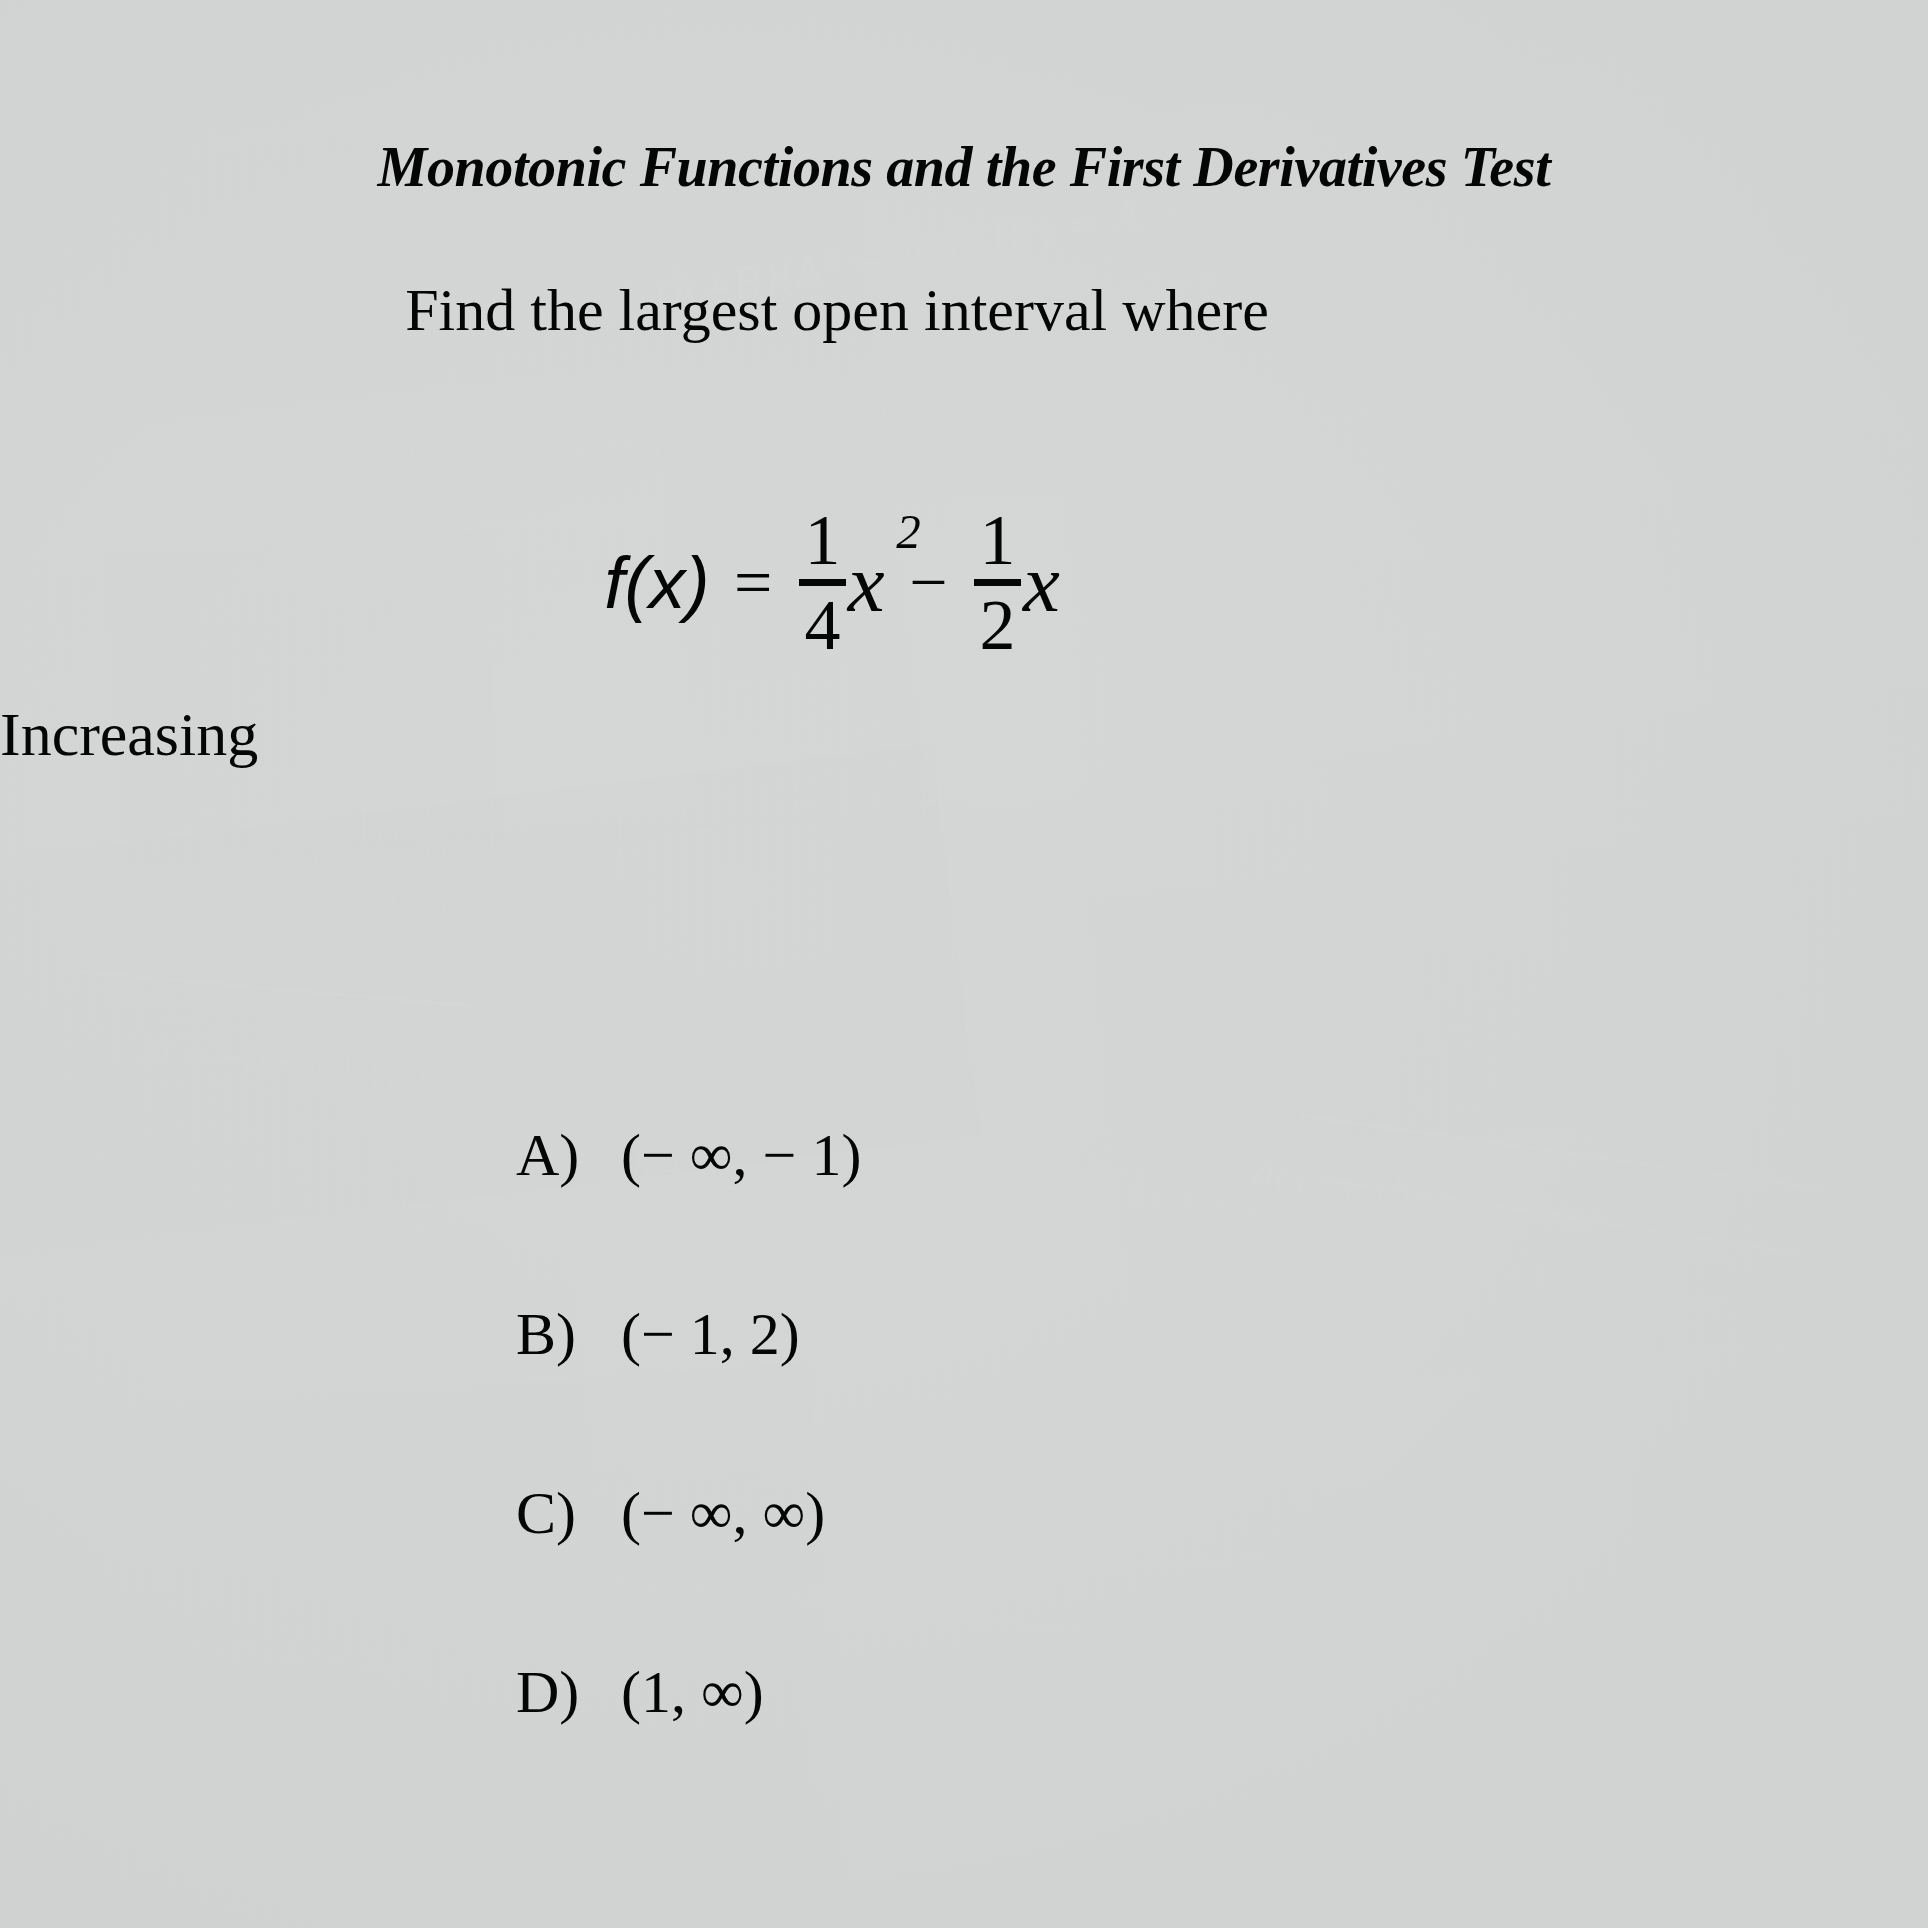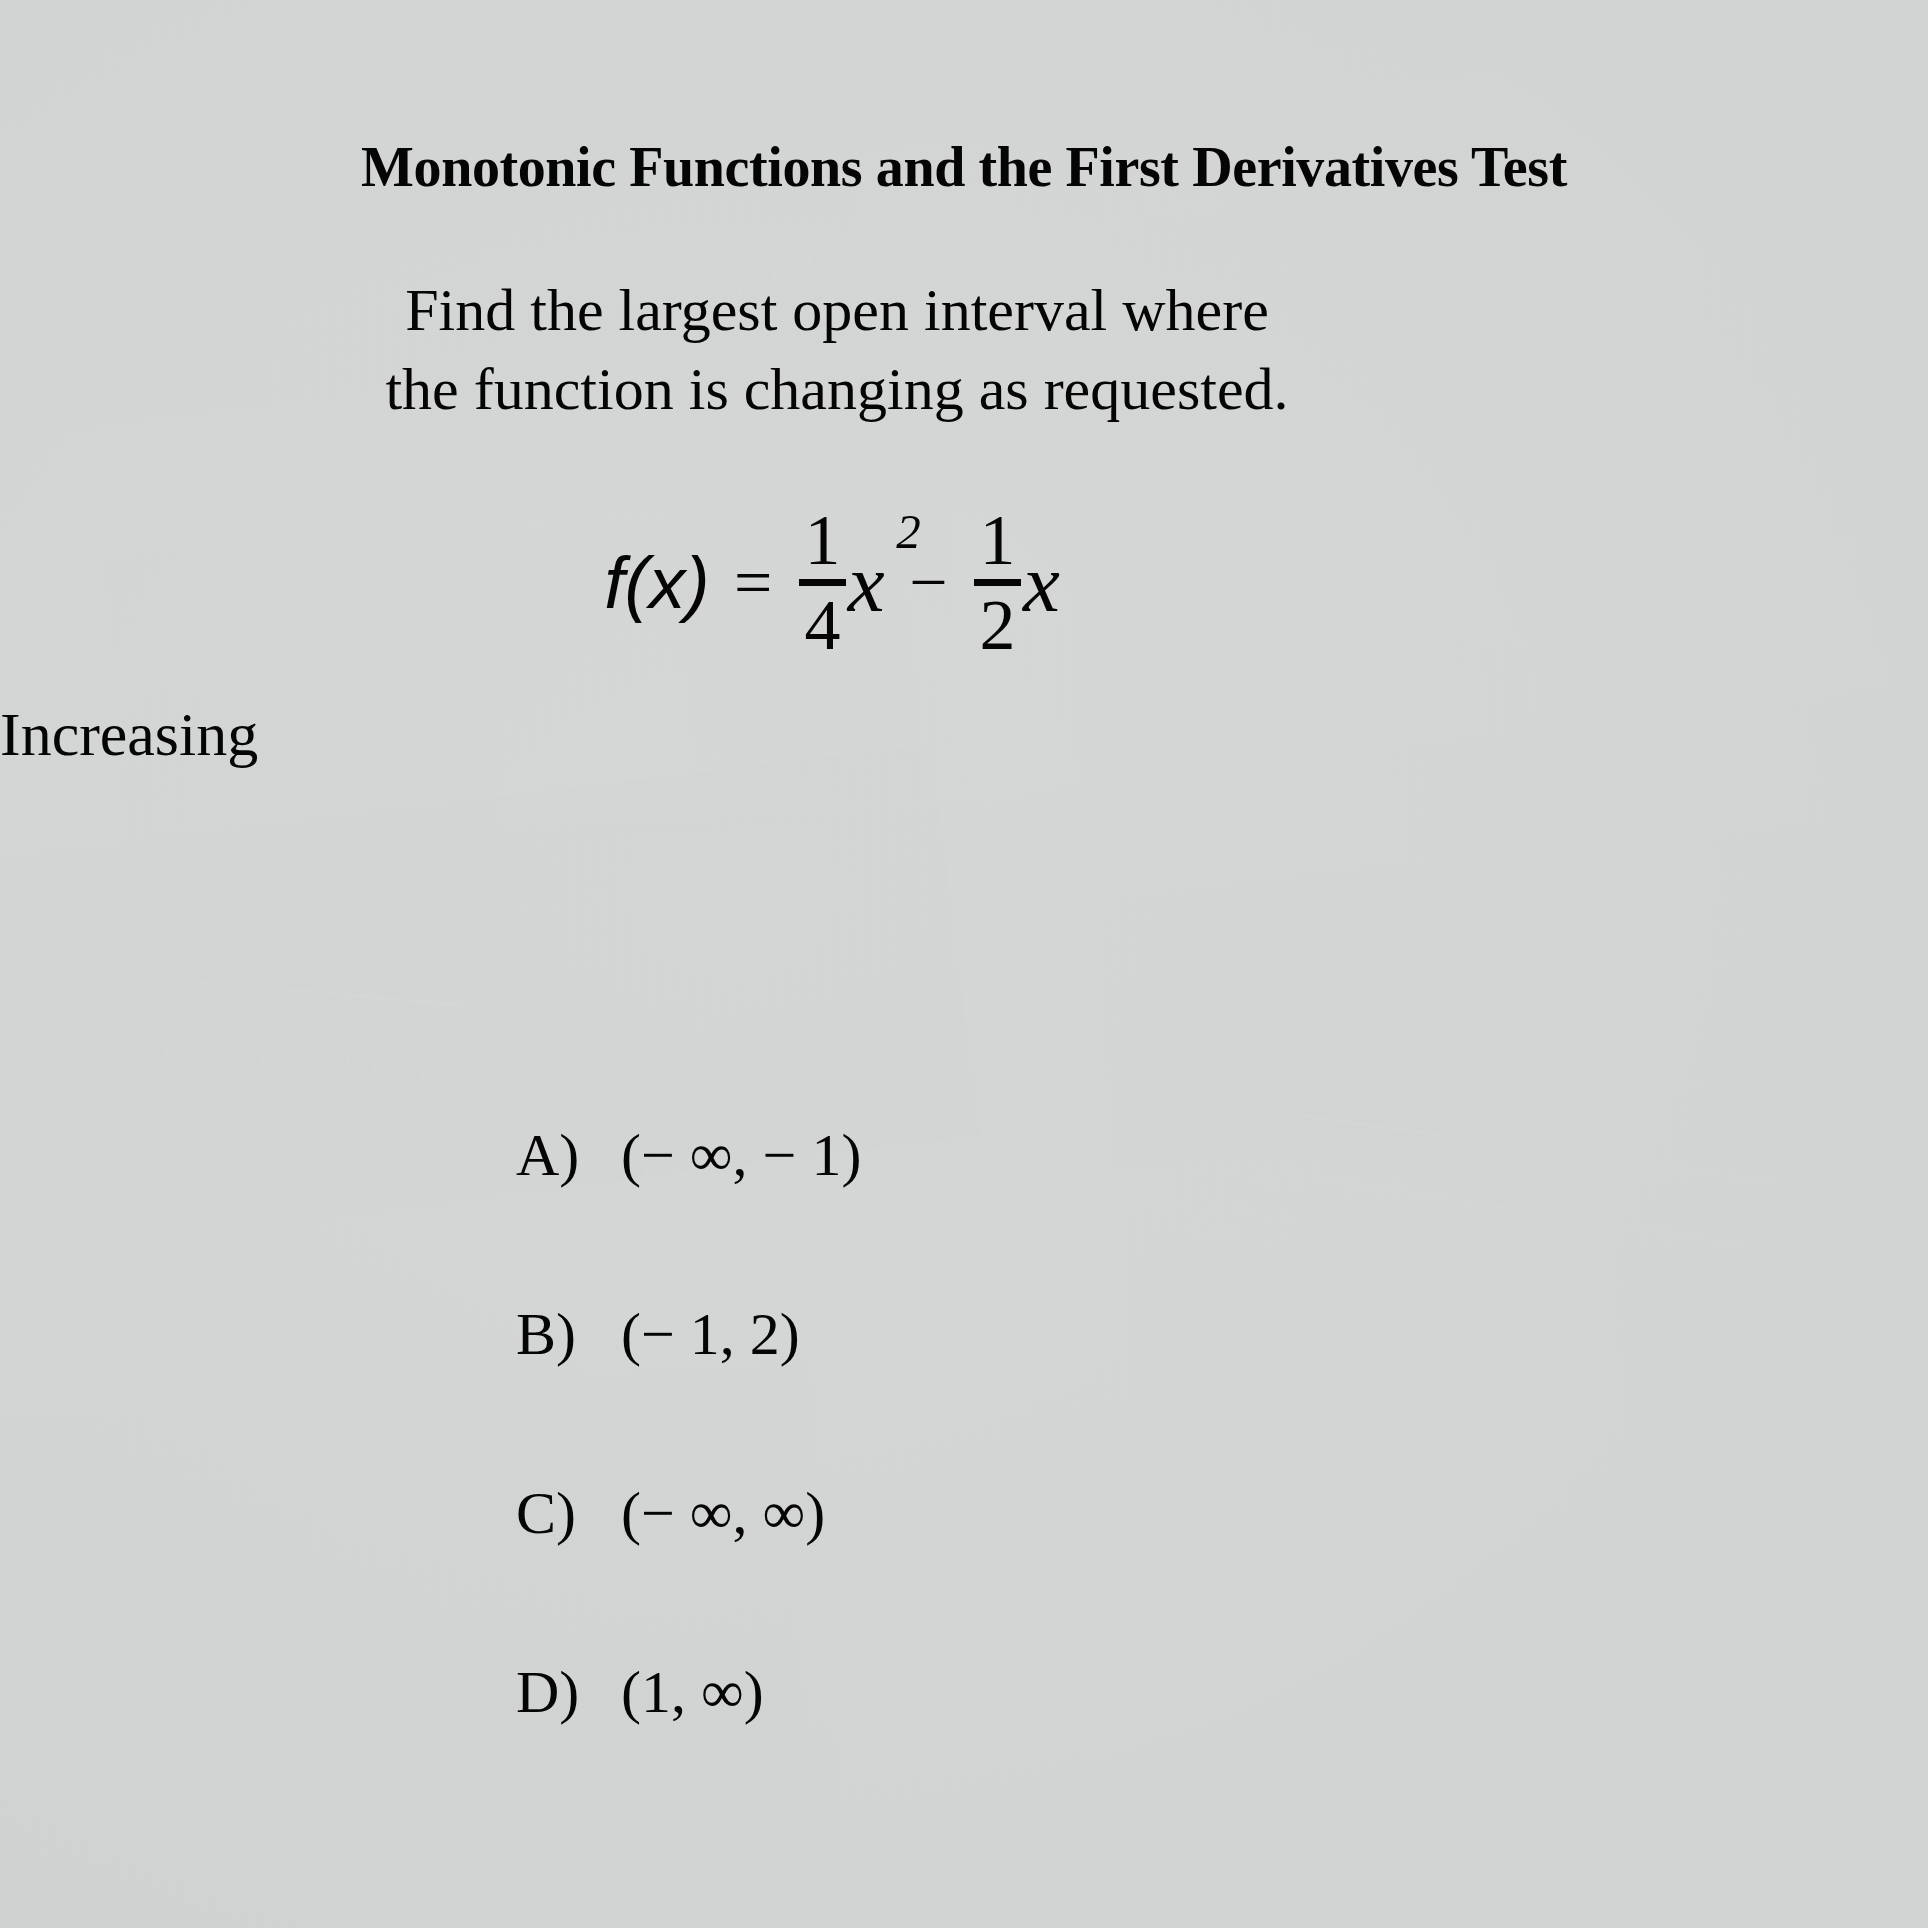--- a/index.html
+++ b/index.html
@@ -86,20 +86,21 @@
 
   #title {
     position: absolute;
     left: 0; right: 0;
     top: 139px;
     text-align: center;
     font-weight: bold;
     font-size: 56px;
     letter-spacing: -0.4px;
     line-height: 1.0;
+    font-style: italic;
   }
 
   #prompt {
     position: absolute;
     left: 0; right: 0;
     top: 271px;
     text-align: center;
     font-size: 60px;
     line-height: 1.32;
   }
@@ -219,21 +220,20 @@
 
   <div id="veil"></div>
 </div>
 
 <div id="content">
 
   <div id="title">Monotonic Functions and the First Derivatives Test</div>
 
   <div id="prompt">
     <span class="ln">Find the largest open interval where</span>
-    <span class="ln">the function is changing as requested.</span>
   </div>
 
   <div id="formula">
     <span class="mi fx">f(x)</span>
     <span class="eq">=</span>
 
     <span class="frac">
       <span class="num">1</span>
       <span class="bar"></span>
       <span class="den">4</span>

